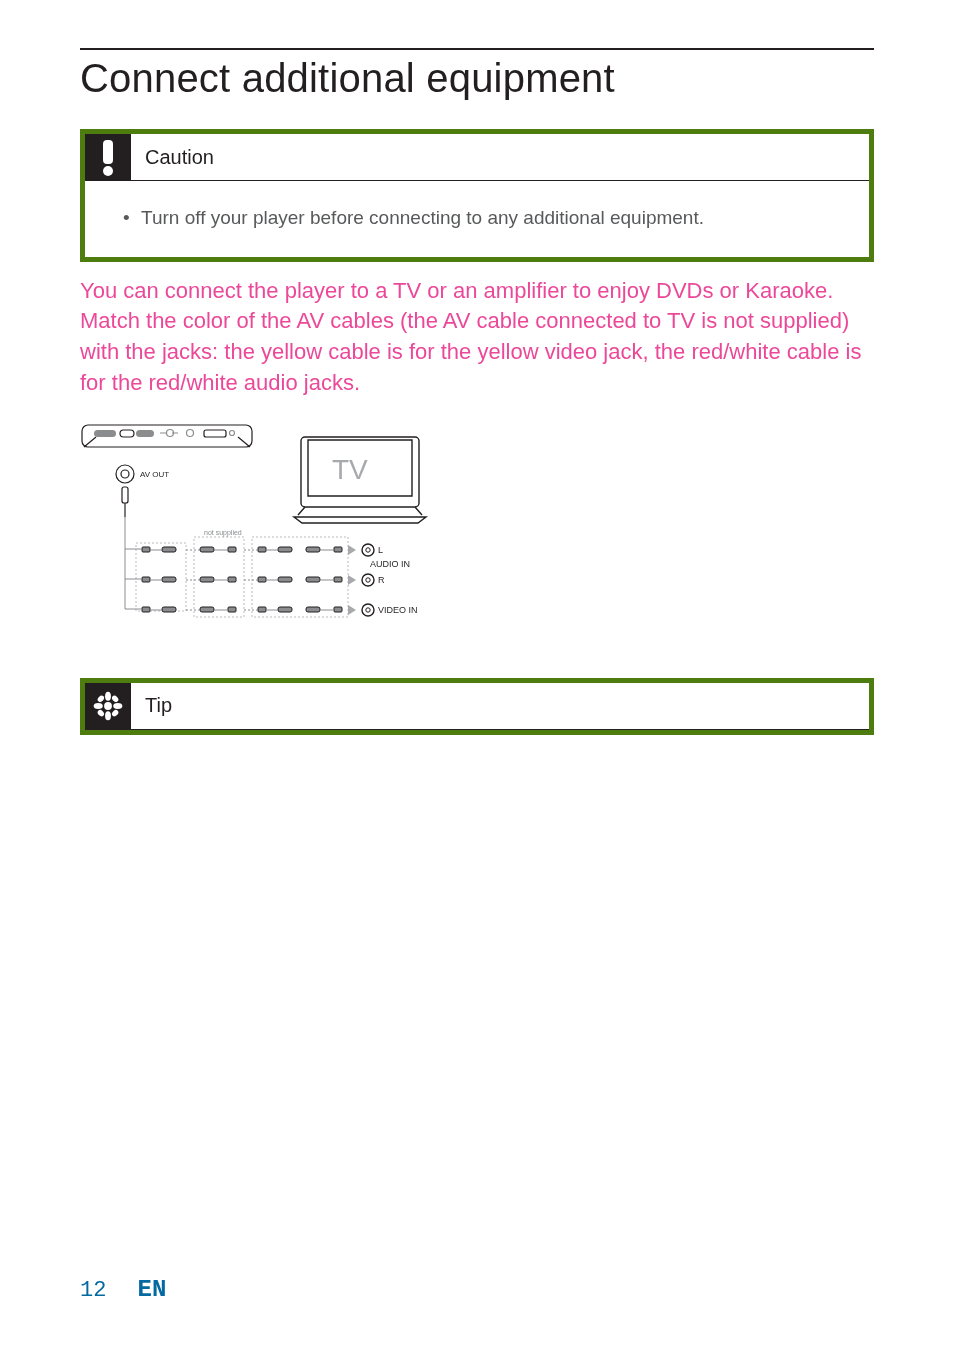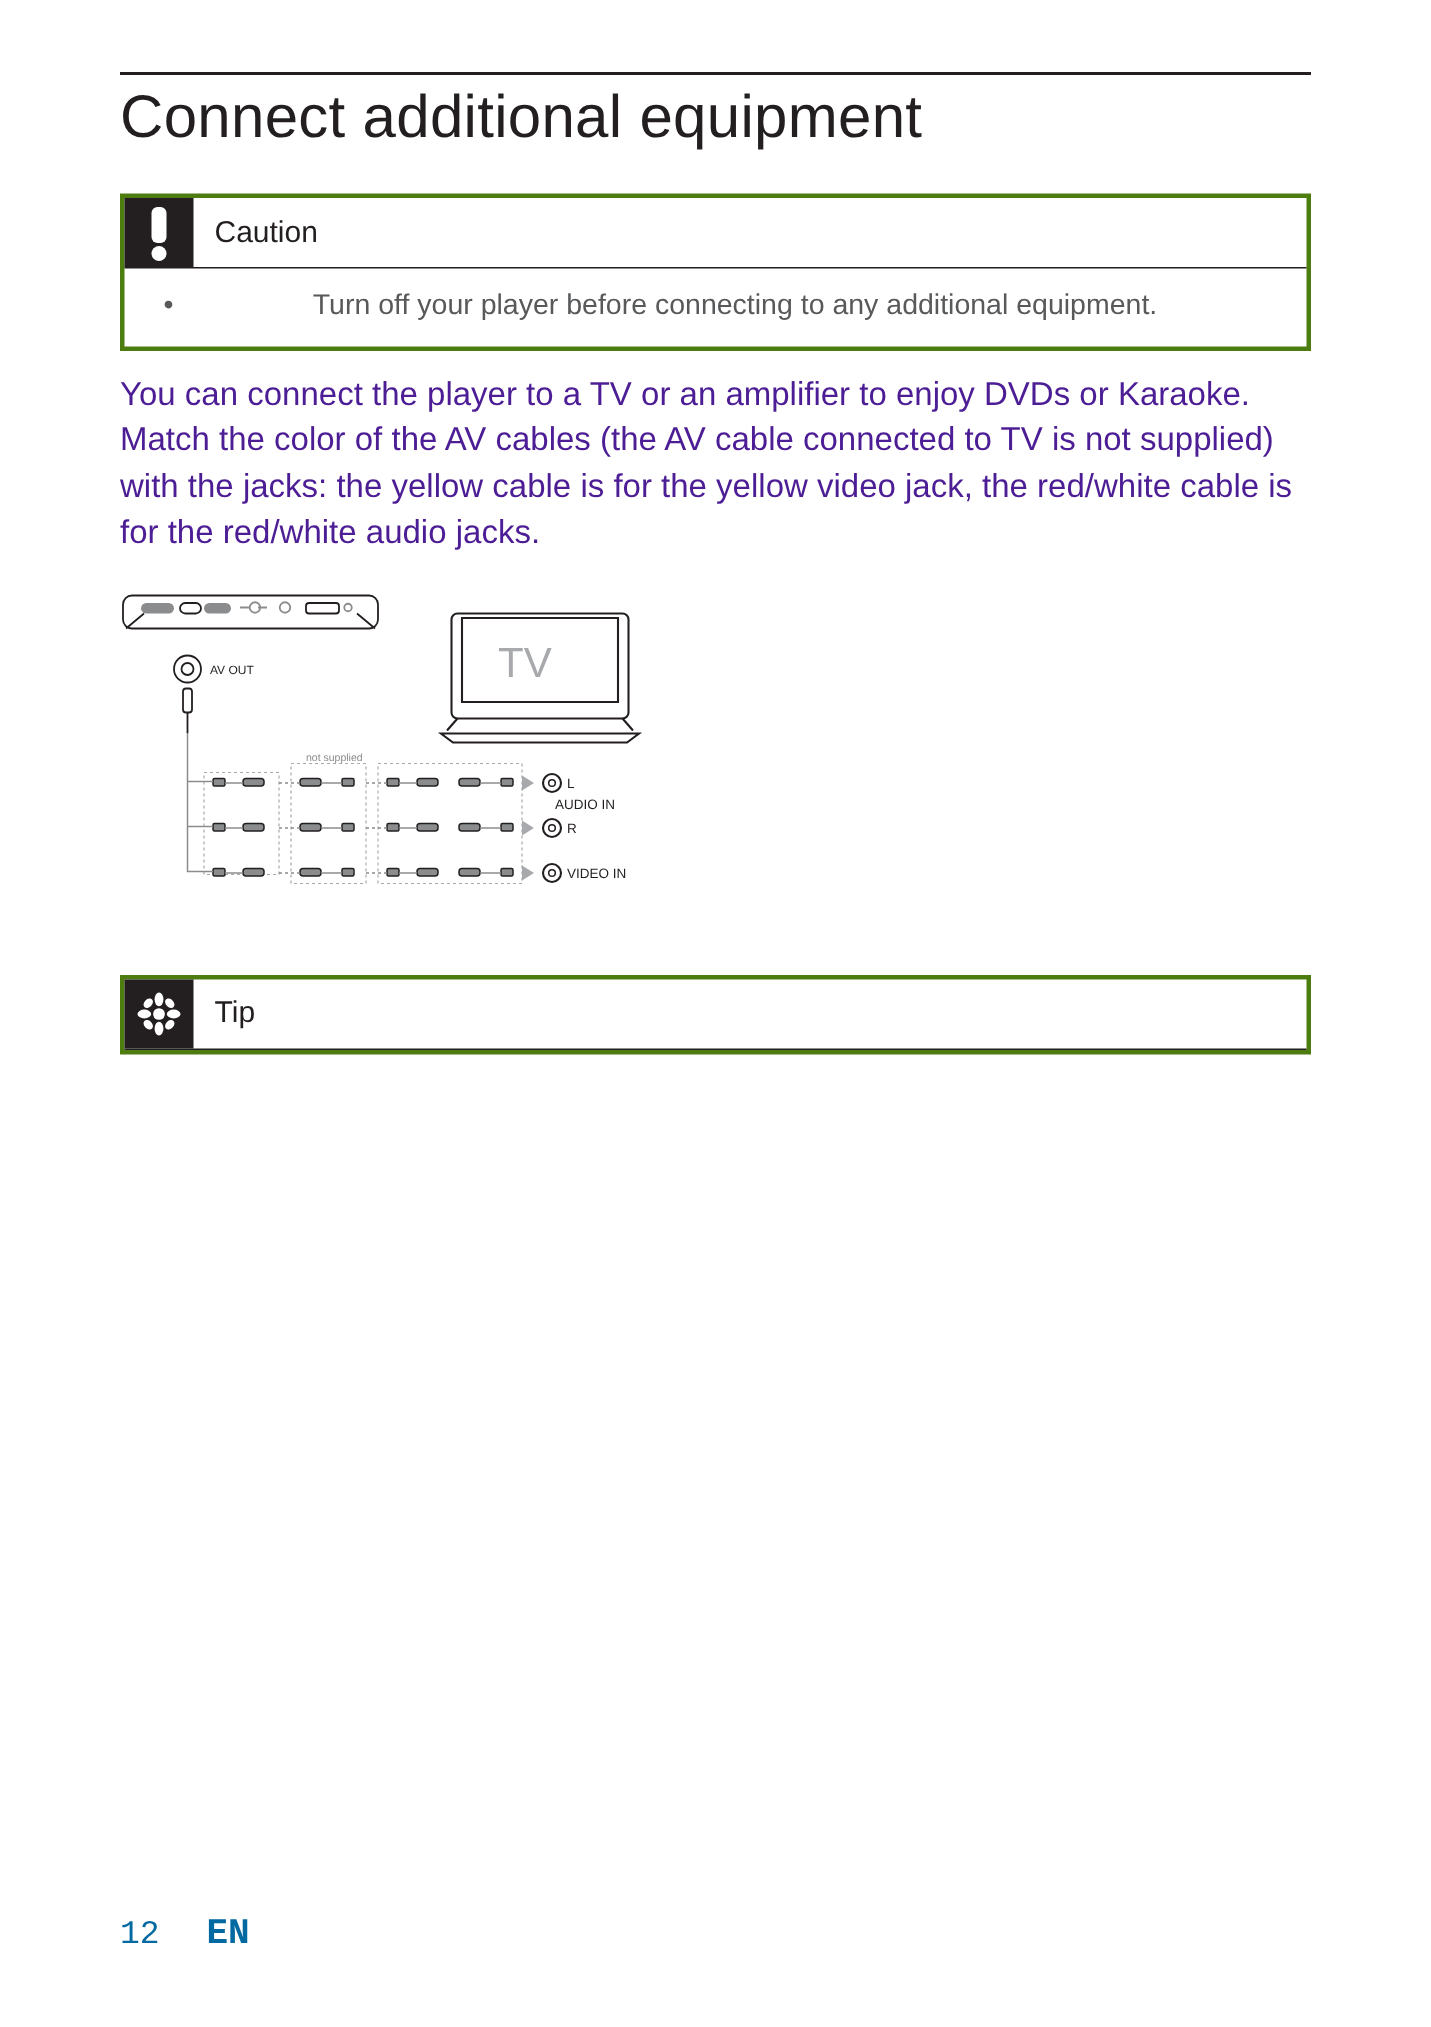--- a/index.html
+++ b/index.html
@@ -13,21 +13,21 @@
     position:relative;
   }
   .hr-top{border:none;border-top:2px solid #231f20;margin:0 0 6px 0;}
   h1{
     font-size:40px;
     font-weight:400;
     margin:0 0 28px 0;
     letter-spacing:0.2px;
     font-family:"Gill Sans","Gill Sans MT","Trebuchet MS",sans-serif;
   }
-  .callout{border:3px solid #4d7c0f;margin-bottom:14px;}
+  .callout{border:5px solid #4d7c0f;margin-bottom:14px;}
   .callout-head{
     display:flex;
     align-items:center;
     border-bottom:1px solid #231f20;
   }
   .callout-icon{
     width:46px;height:46px;
     background:#231f20;color:#fff;
     display:flex;align-items:center;justify-content:center;
     font-size:32px;font-weight:700;line-height:1;
@@ -35,32 +35,32 @@
   .callout-icon svg{display:block;}
   .callout-title{
     padding-left:14px;font-size:20px;
   }
   .callout-body{
     padding:12px 18px 14px 26px;
     font-size:19px;
     color:#58595b;
   }
   .callout-body ul{
-    margin:0;padding:0;list-style:none;text-align:center;
+    margin:12px;padding:0;list-style:none;
   }
   .callout-body li{
     position:relative;padding-left:18px;line-height:1.35;
   }
   .callout-body li::before{
     content:"•";position:absolute;left:0;top:0;color:#58595b;
   }
   .body-text{
     font-size:22px;
     line-height:1.4;
-    color:#4c1d95;
+    color:#ec4899;
     margin:8px 0 20px 0;
   }
   .diagram{width:355px;height:235px;margin-bottom:24px;text-align:right;}
   .diagram svg{width:100%;height:100%;}
   .tip-icon svg{width:30px;height:30px;}
   .ftr{
     position:absolute;
     left:80px;bottom:48px;
     font-size:22px;
     color:#0369a1;

